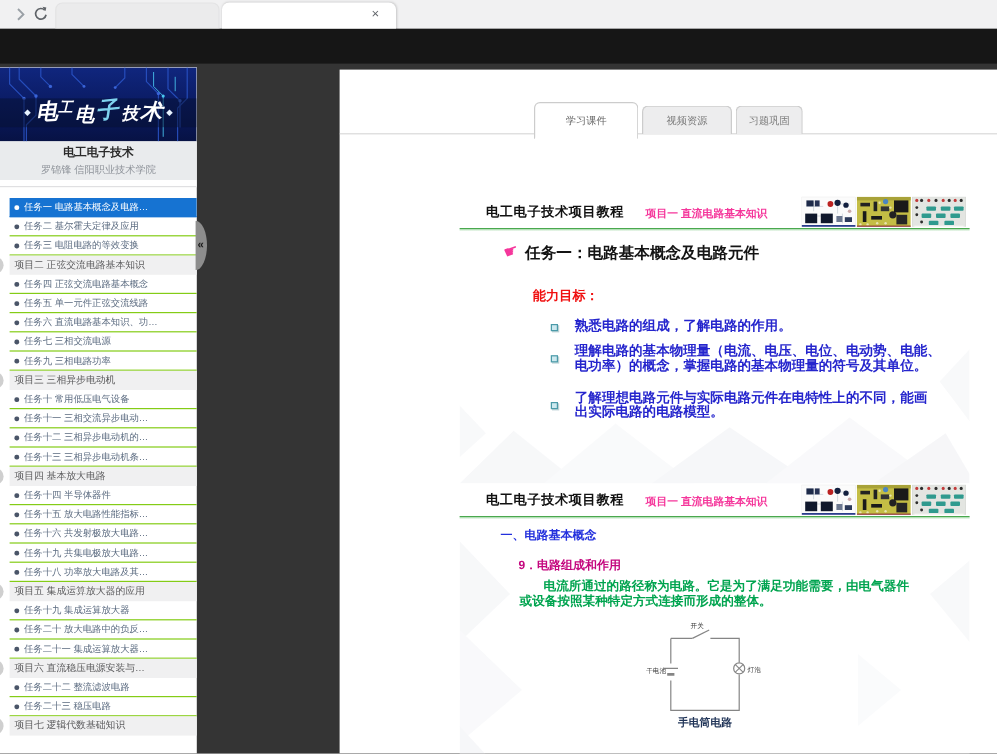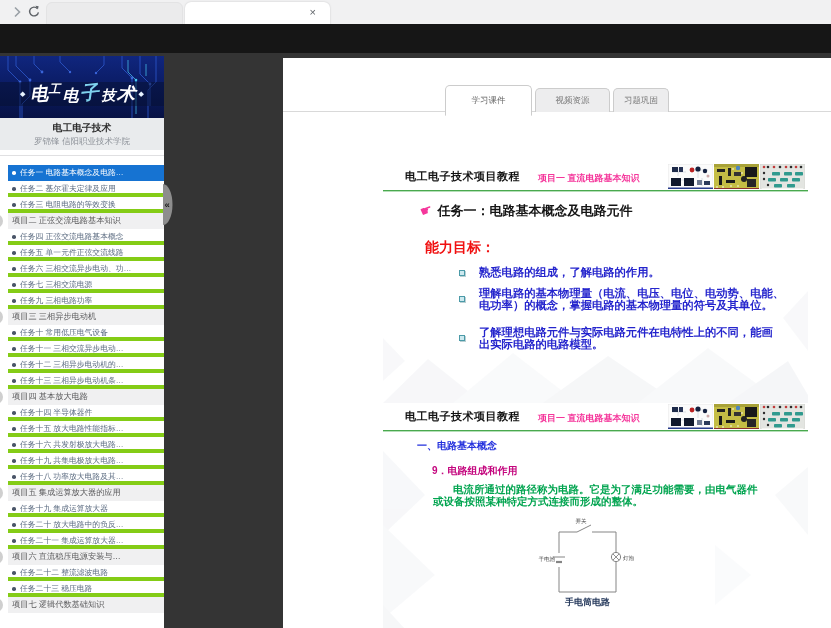--- a/index.html
+++ b/index.html
@@ -35,21 +35,21 @@
   .bch.c4 { font-size:14px; margin-left:3px; transform:translateY(1px); }
   .bch.c5 { font-size:18px; margin-left:1px; transform:rotate(3deg); }
   .bdiamond { font-size:7px; color:#e8f4ff; margin:0 4px; transform:translateY(-1px); }
 
   .course-head { width:164px; height:32px; background:#e9ebed; text-align:center; padding-top:3px; }
   .course-title { font-size:9.8px; font-weight:bold; color:#2b2b2b; line-height:14px; }
   .course-author { font-size:8.5px; color:#8d9299; line-height:12px;text-align:center; }
   .nav-gap { width:164px; height:6px; background:#fff; border-bottom:1px solid #e0e0e2; }
 
   .course-nav { display:block; list-style:none; margin:9px 0 0 8px; width:156px; }
-  .nav-task { position:relative; height:16px; line-height:15px; border-bottom:4px solid #84cc16;
+  .nav-task { position:relative; height:16px; line-height:15px; border-bottom:1px solid #84cc16;
               font-size:7.8px; color:#5b6b80; padding-left:12px; white-space:nowrap; overflow:hidden; }
   .nav-task::before { content:""; position:absolute; left:4px; top:6px; width:3.5px; height:3.5px; border-radius:50%; background:#4a5568; }
   .nav-task.selected { background:var(--accent-blue,#1673d2); color:#fff; border-bottom-color:var(--accent-blue,#1673d2); }
   .nav-task.selected::before { background:#fff; }
   .nav-section { position:relative; height:16px; line-height:16px; background:#f0f0f1; font-size:8.2px; color:#5a5a5c; padding-left:4px; white-space:nowrap; }
   .nav-section::before { content:""; position:absolute; left:-19px; top:1px; width:14px; height:14px; border-radius:50%; background:#cfcfcf; }
 
   .collapse-handle { position:absolute; left:163px; top:184px; width:10px; height:41px; }
   .collapse-handle span { position:absolute; left:1.5px; top:16px; font-size:9.5px; color:#1b1b1b; font-weight:bold; line-height:1; }
 
@@ -71,21 +71,21 @@
   .slide-header .gline { position:absolute; left:0; bottom:0; width:425px; height:3px;
       background:linear-gradient(to bottom, #ffffff 0 1px, var(--accent-green,#4aa84e) 1px 2px, #b5e0b8 2px 3px); }
   .sh-title { position:absolute; left:22px; top:6px; font-size:11px; font-weight:bold; color:#111; letter-spacing:.5px; }
   .sh-sub { position:absolute; left:155px; top:9px; font-size:9px; font-weight:bold; color:var(--accent-magenta,#f5369b); }
   .sh-thumb { position:absolute; top:1px; width:45px; height:26px; }
   .sh-thumb.t0 { left:285px; } .sh-thumb.t1 { left:331px; } .sh-thumb.t2 { left:377px; }
 
   .s1-titlerow { position:absolute; left:37px; top:40px; z-index:1; display:flex; align-items:flex-start; }
   .pointer { font-family:"DejaVu Sans",sans-serif; font-size:14px; color:var(--accent-magenta,#f5369b); margin-right:5px; line-height:15px; transform:rotate(-20deg); }
   .s1-title { font-size:13px; font-weight:bold; color:#141414; line-height:16px; }
-  .s1-goal { position:absolute; left:42px; top:76px; font-size:14px; font-weight:bold; color:var(--accent-red,#f01010); z-index:1; }
+  .s1-goal { position:absolute; left:61px; top:76px; font-size:11px; font-weight:bold; color:var(--accent-red,#f01010); z-index:1; }
   .bullets { position:absolute; left:76px; top:104px; width:330px; list-style:none; z-index:1; }
   .bullet { position:relative; padding-left:20px; font-size:11.3px; font-weight:bold; color:var(--accent-bullet-blue,#2525cd); line-height:11.8px; white-space:nowrap; }
   .bullet .sq { position:absolute; left:0px; top:2.5px; width:6px; height:6px; background:#cde9ef; border:1px solid #4b9aa8; box-shadow:1px 1px 0 rgba(60,120,130,.35); }
   .bullet.b1 { margin-bottom:9px; }
   .bullet.b2 { margin-bottom:16px; }
   .bullet.b2 .sq, .bullet.b3 .sq { top:8px; }
 
   .s2-heading { position:absolute; left:34px; top:36px; font-size:10px; font-weight:bold; color:var(--accent-heading-blue,#2330dd); z-index:1; }
   .s2-subheading { position:absolute; left:49px; top:61px; font-size:10px; font-weight:bold; color:var(--accent-deep-magenta,#c4067e); z-index:1; }
   .s2-para { position:absolute; left:50px; top:80px; white-space:nowrap; font-size:10.5px; font-weight:bold; color:var(--accent-paragraph-green,#00a44f); line-height:12.2px; z-index:1; }
@@ -176,21 +176,21 @@
     <div class="course-author">罗锦锋 信阳职业技术学院</div>
   </div>
   <div class="nav-gap"></div>
   <ul class="course-nav">
       <li class="nav-task selected">任务一 电路基本概念及电路…</li>
       <li class="nav-task">任务二 基尔霍夫定律及应用</li>
       <li class="nav-task">任务三 电阻电路的等效变换</li>
       <li class="nav-section">项目二 正弦交流电路基本知识</li>
       <li class="nav-task">任务四 正弦交流电路基本概念</li>
       <li class="nav-task">任务五 单一元件正弦交流线路</li>
-      <li class="nav-task">任务六 三相交流异步电动、功…</li>
+      <li class="nav-task">任务六 直流电路基本知识、功…</li>
       <li class="nav-task">任务七 三相交流电源</li>
       <li class="nav-task">任务九 三相电路功率</li>
       <li class="nav-section">项目三 三相异步电动机</li>
       <li class="nav-task">任务十 常用低压电气设备</li>
       <li class="nav-task">任务十一 三相交流异步电动…</li>
       <li class="nav-task">任务十二 三相异步电动机的…</li>
       <li class="nav-task">任务十三 三相异步电动机条…</li>
       <li class="nav-section">项目四 基本放大电路</li>
       <li class="nav-task">任务十四 半导体器件</li>
       <li class="nav-task">任务十五 放大电路性能指标…</li>

